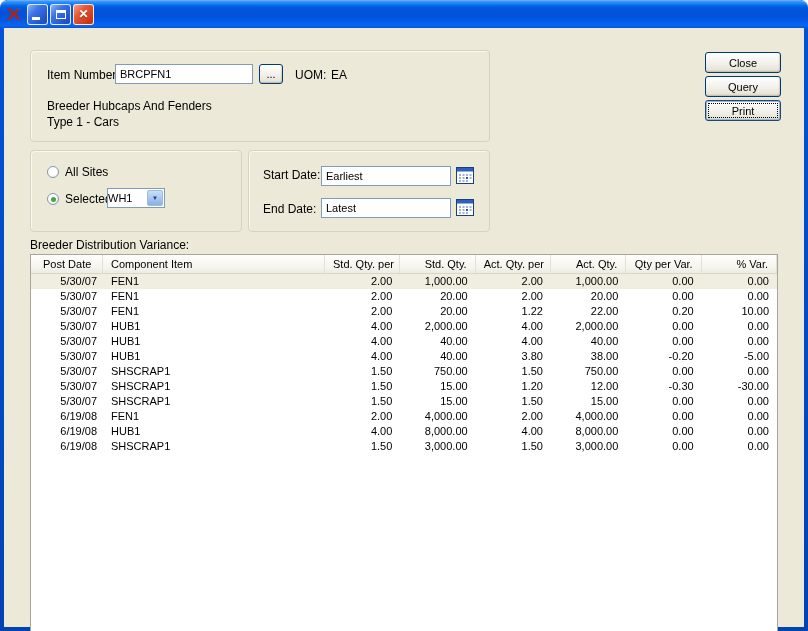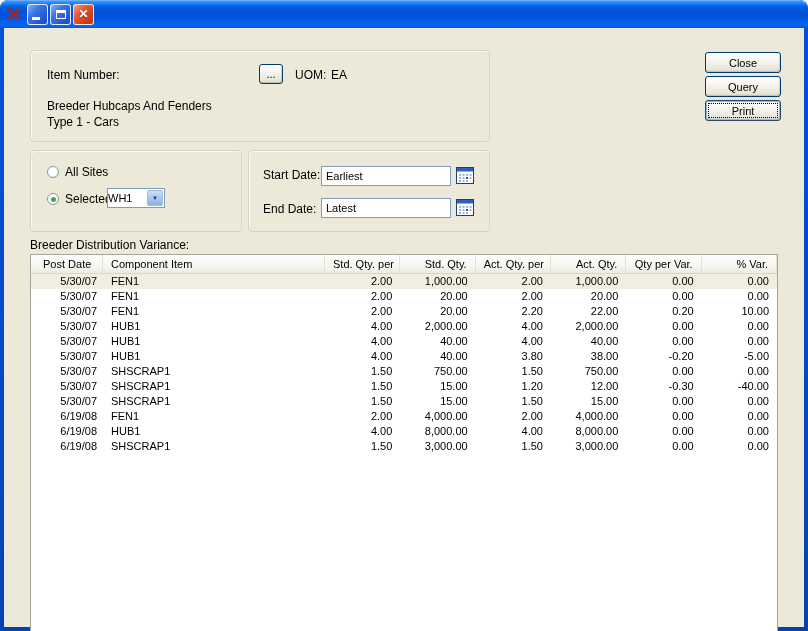--- a/index.html
+++ b/index.html
@@ -160,20 +160,21 @@
           <span class="glyph-close">✕</span>
         </button>
     </span>
   </div>
 
   <div class="frame">
     <div class="body">
 
       <div class="groupbox group-item">
         <span class="label lbl-itemnum">Item Number:</span>
+        <input class="textbox input-itemnum" value="BRCPFN1" style="">
         <button class="xp-btn btn-browse">...</button>
         <span class="label lbl-uom">UOM:</span>
         <span class="label val-uom">EA</span>
         <span class="label desc1">Breeder Hubcaps And Fenders</span>
         <span class="label desc2">Type 1 - Cars</span>
       </div>
 
       <button class="xp-btn action-btn btn-close-action">Close</button>
       <button class="xp-btn action-btn btn-query">Query</button>
       <button class="xp-btn action-btn btn-print">Print</button>
@@ -271,21 +272,21 @@
               <div class="td col4">2.00</div>
               <div class="td col5">20.00</div>
               <div class="td col6">0.00</div>
               <div class="td col7">0.00</div>
             </div>
             <div class="tr">
               <div class="td col0">5/30/07</div>
               <div class="td col1">FEN1</div>
               <div class="td col2">2.00</div>
               <div class="td col3">20.00</div>
-              <div class="td col4">2.20</div>
+              <div class="td col4">1.22</div>
               <div class="td col5">22.00</div>
               <div class="td col6">0.20</div>
               <div class="td col7">10.00</div>
             </div>
             <div class="tr">
               <div class="td col0">5/30/07</div>
               <div class="td col1">HUB1</div>
               <div class="td col2">4.00</div>
               <div class="td col3">2,000.00</div>
               <div class="td col4">4.00</div>
@@ -324,21 +325,21 @@
               <div class="td col7">0.00</div>
             </div>
             <div class="tr">
               <div class="td col0">5/30/07</div>
               <div class="td col1">SHSCRAP1</div>
               <div class="td col2">1.50</div>
               <div class="td col3">15.00</div>
               <div class="td col4">1.20</div>
               <div class="td col5">12.00</div>
               <div class="td col6">-0.30</div>
-              <div class="td col7">-40.00</div>
+              <div class="td col7">-30.00</div>
             </div>
             <div class="tr">
               <div class="td col0">5/30/07</div>
               <div class="td col1">SHSCRAP1</div>
               <div class="td col2">1.50</div>
               <div class="td col3">15.00</div>
               <div class="td col4">1.50</div>
               <div class="td col5">15.00</div>
               <div class="td col6">0.00</div>
               <div class="td col7">0.00</div>

